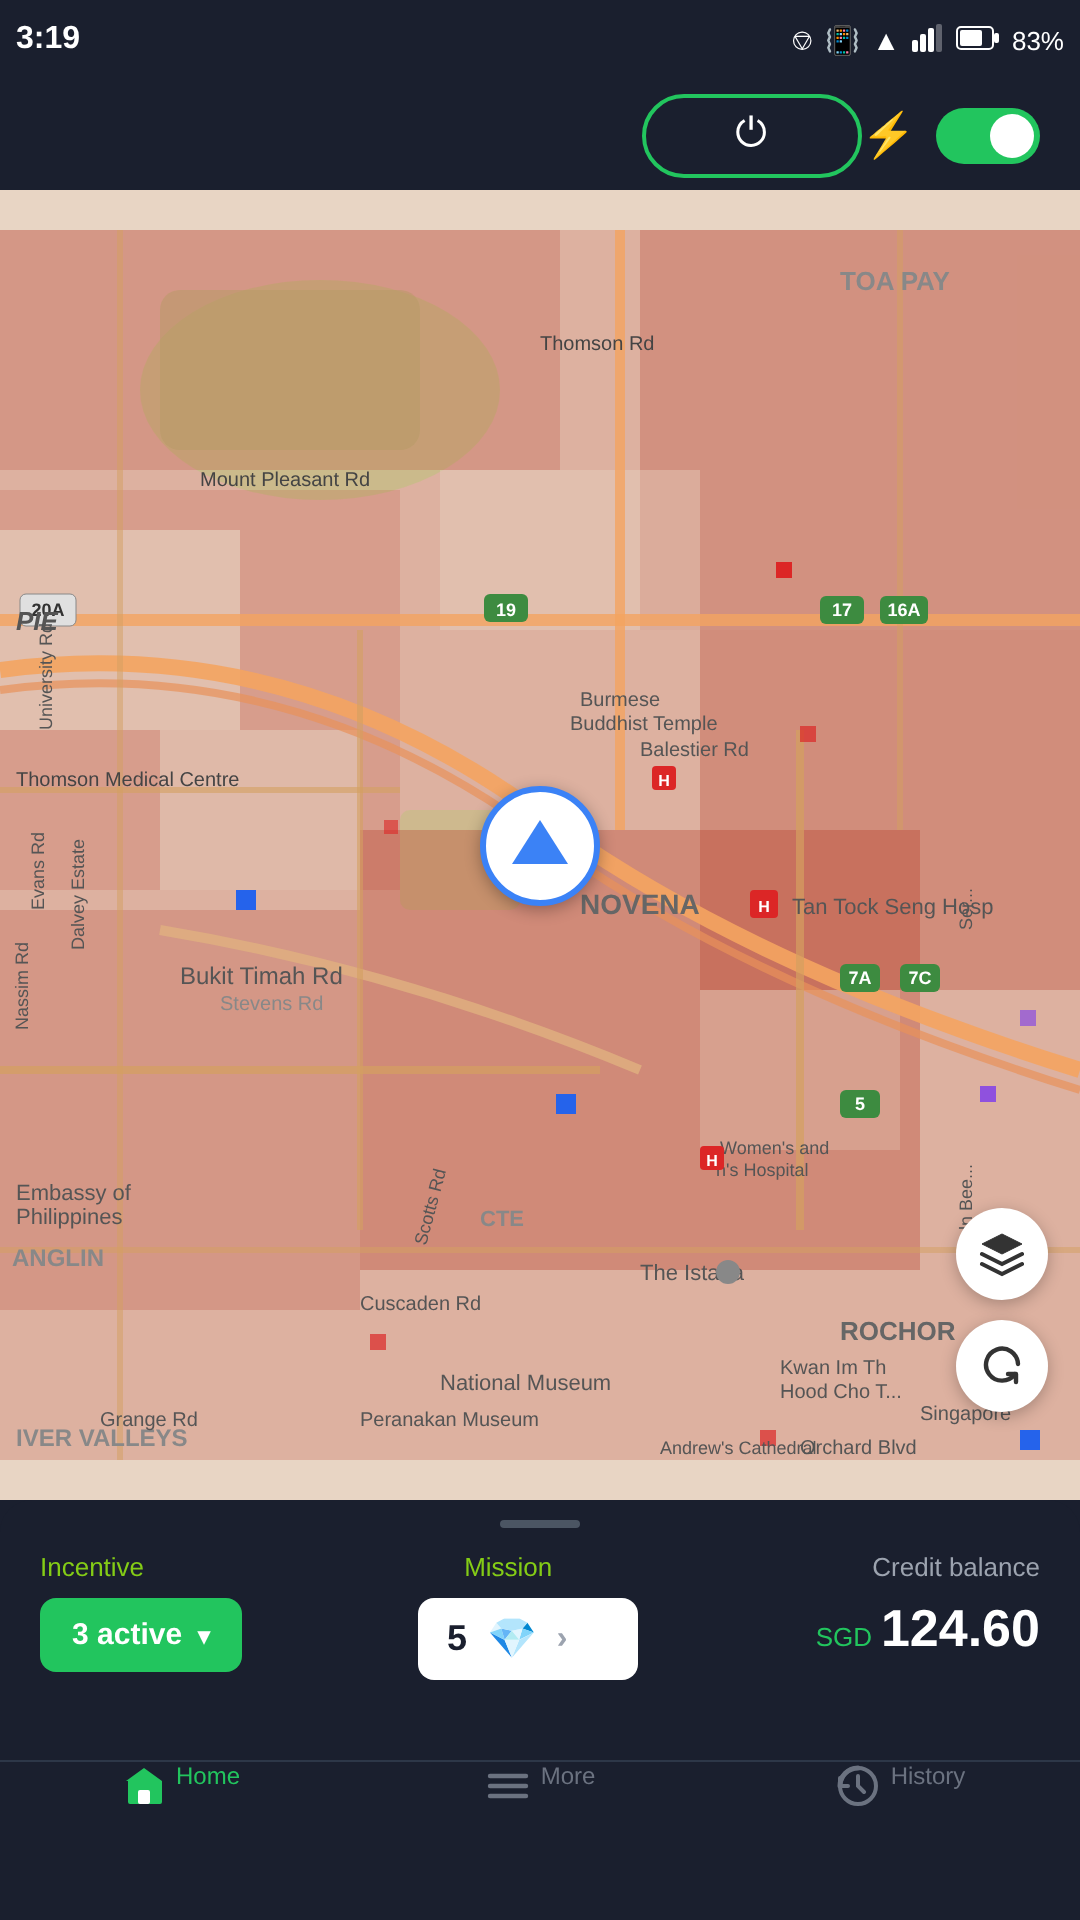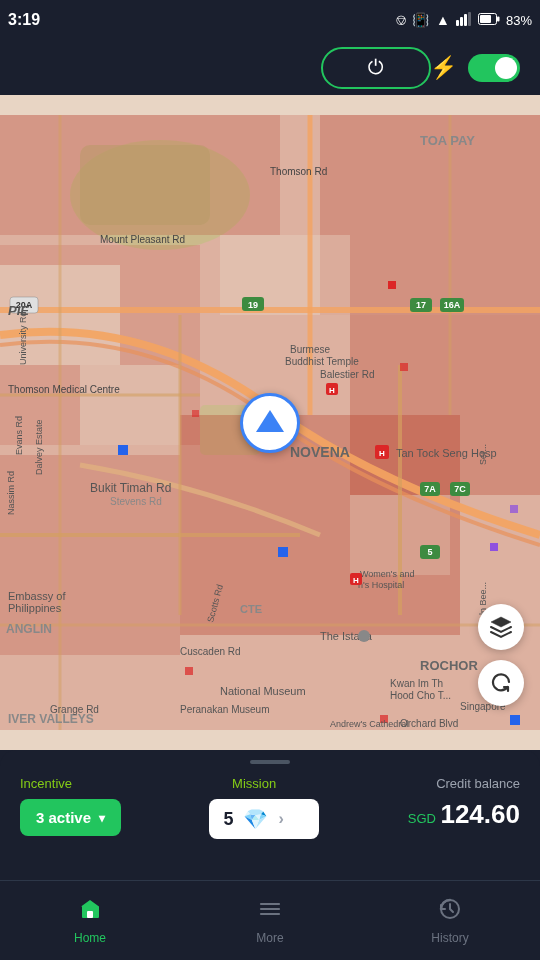--- a/index.html
+++ b/index.html
@@ -272,22 +272,22 @@
       bottom: 0; left: 0; right: 0;
       height: 80px;
       background: #1a1f2e;
       border-top: 1px solid #2d3748;
       display: flex;
       z-index: 60;
     }
     .nav-item {
       flex: 1;
       display: flex;
-      flex-direction: column;
-      align-items: center;
+      flex-direction: row;
+      align-items: flex-start;
       justify-content: center;
       gap: 4px;
       cursor: pointer;
     }
     .nav-icon {
       font-size: 22px;
     }
     .nav-label {
       font-size: 12px;
       color: #6b7280;

